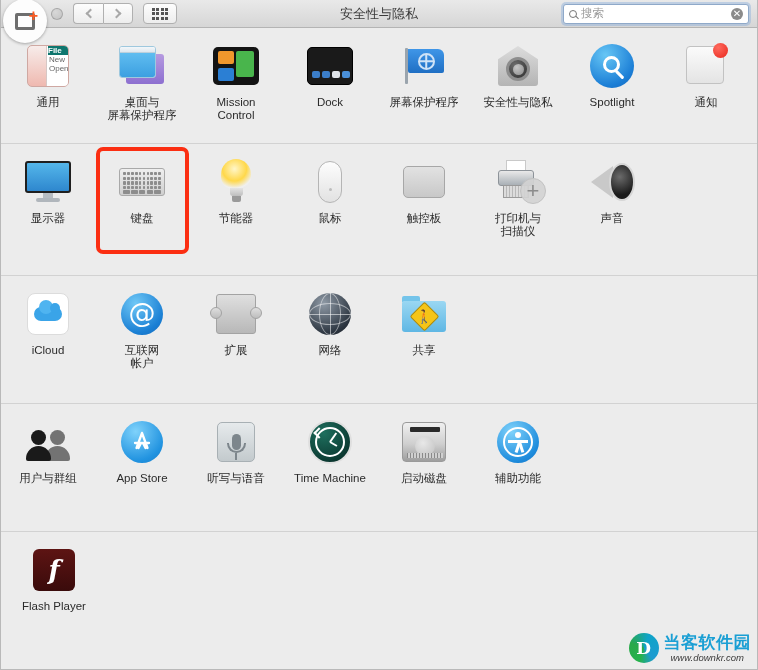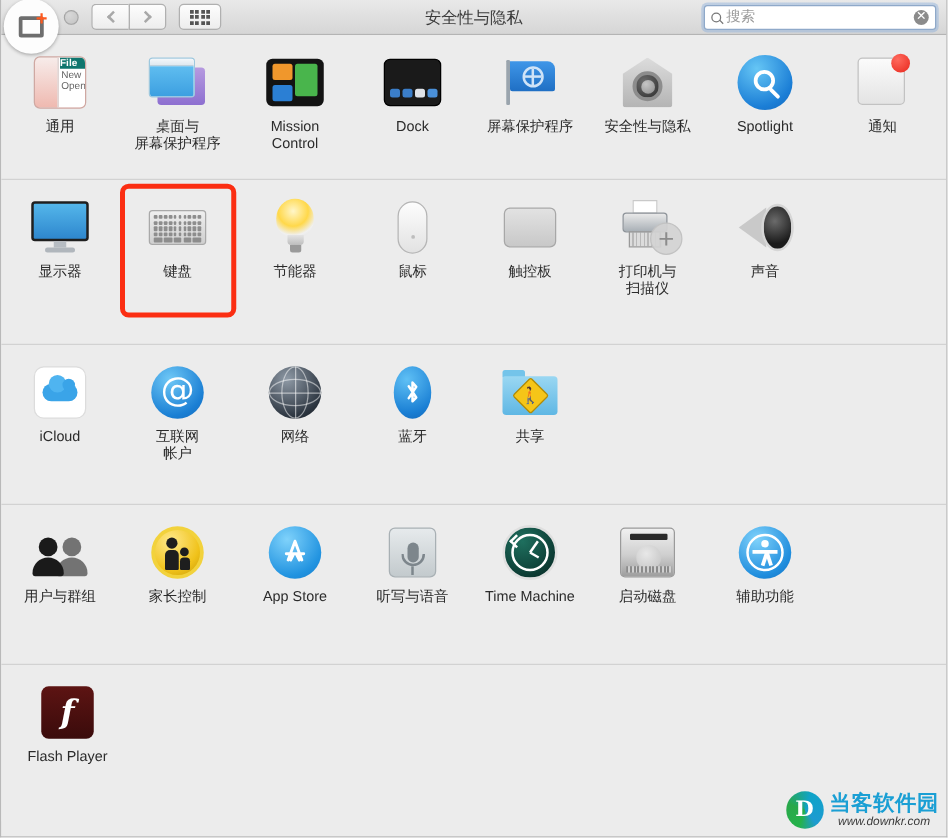--- a/index.html
+++ b/index.html
@@ -678,41 +678,41 @@
       <div class="cell">
         <div class="iconbox">
           <div class="i-at">@</div>
         </div>
         <div class="label">
           <div>互联网</div>
           <div>帐户</div>
         </div>
       </div>
 
+      <div class="cell">
+        <div class="iconbox">
+          <div class="i-ext">
+              <div class="pc"></div>
+              <div class="knob k-left"></div>
+              <div class="knob k-right"></div>
+            </div>
+        </div>
+        <div class="label">扩展</div>
+      </div>
 
       <div class="cell">
         <div class="iconbox">
           <div class="i-network">
               <span class="e1"></span>
               <span class="e2"></span>
             </div>
         </div>
         <div class="label">网络</div>
       </div>
 
-      <div class="cell">
-        <div class="iconbox">
-          <div class="i-bt">
-            <svg width="14" height="22" viewBox="0 0 14 22">
-              <path d="M4 6 L10 15 L7 18 L7 3 L10 6.5 L4 15.5" fill="none" stroke="#ffffff" stroke-width="2" stroke-linejoin="round" stroke-linecap="round"></path>
-            </svg>
-          </div>
-        </div>
-        <div class="label">蓝牙</div>
-      </div>
 
       <div class="cell">
         <div class="iconbox">
           <div class="i-share">
             <div class="tab"></div>
             <div class="folder">
                 <div class="sign">
                   <span>🚶</span>
                 </div>
               </div>
@@ -732,37 +732,20 @@
               </div>
             <div class="p front">
                 <div class="head"></div>
                 <div class="body"></div>
               </div>
           </div>
         </div>
         <div class="label">用户与群组</div>
       </div>
 
-      <div class="cell">
-        <div class="iconbox">
-          <div class="i-parental">
-            <div class="figs">
-              <div class="big">
-                  <div class="h"></div>
-                  <div class="b"></div>
-                </div>
-              <div class="sml">
-                  <div class="h"></div>
-                  <div class="b"></div>
-                </div>
-            </div>
-          </div>
-        </div>
-        <div class="label">家长控制</div>
-      </div>
 
       <div class="cell">
         <div class="iconbox">
           <div class="i-appstore">
             <svg width="26" height="26" viewBox="0 0 26 26">
               <path d="M13 4 L18.5 19 M13 4 L7.5 19 M6 14 H20 M9.5 19 L11.5 15 M16.5 19 L14.5 15" stroke="#ffffff" stroke-width="2.3" fill="none" stroke-linecap="round"></path>
             </svg>
           </div>
         </div>
         <div class="label">App Store</div>

